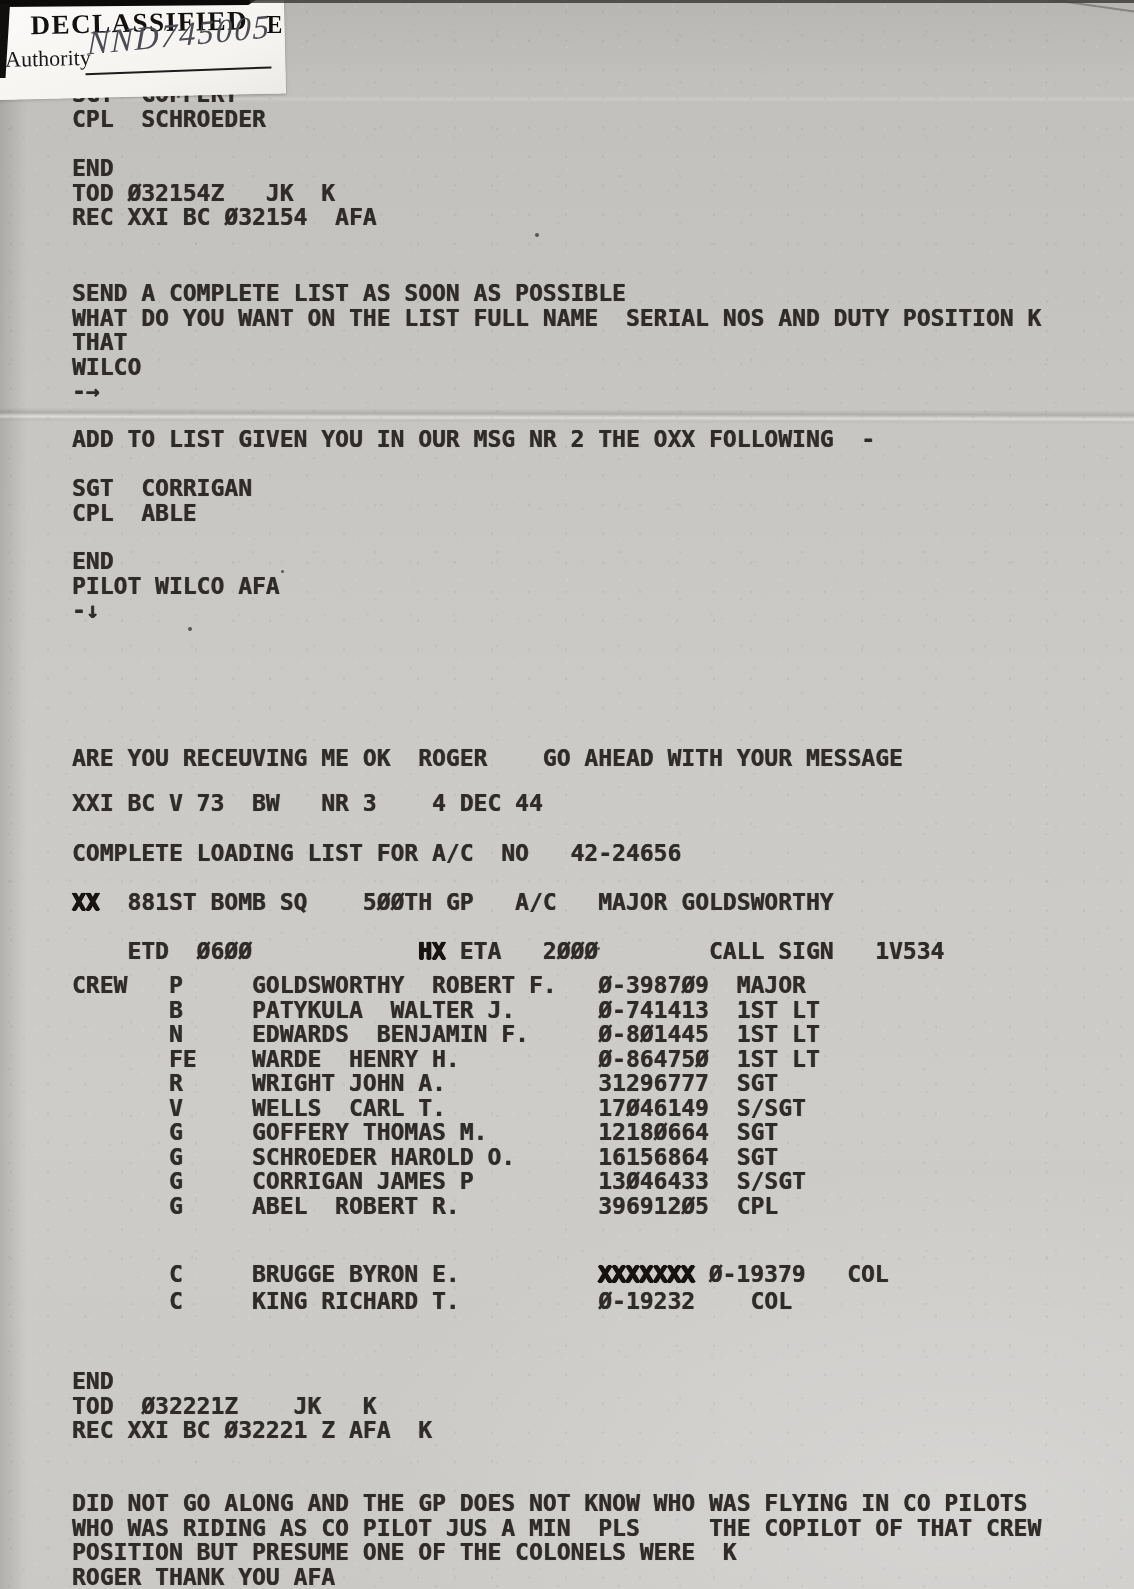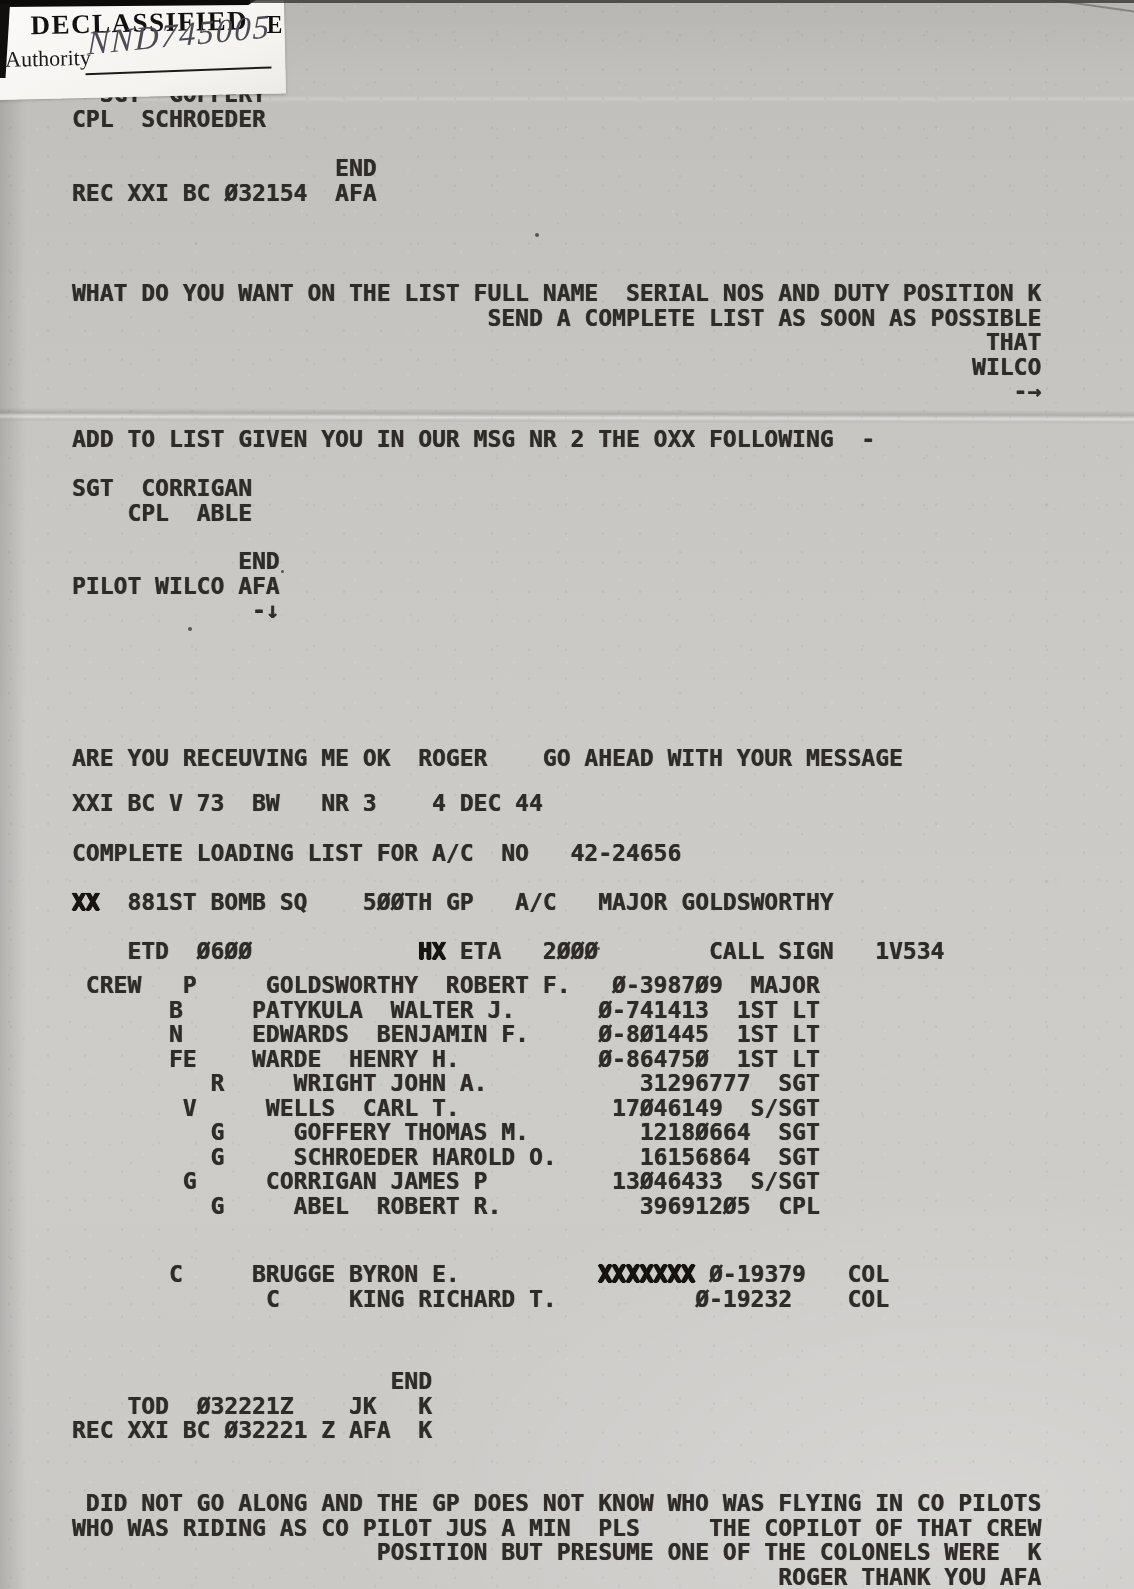--- a/index.html
+++ b/index.html
@@ -24,29 +24,29 @@
   }
   #left-shade{position:absolute;left:0;top:0;width:26px;height:100%;
     background:linear-gradient(90deg, rgba(60,60,58,0.18), transparent);}
   
   .sec{position:absolute;left:72px;}
   .tline{
     white-space:pre;
     font-size:23px;line-height:24.5px;font-weight:700;
     color:#2e2b28;
     text-shadow:0.5px 0.4px 0 rgba(46,43,40,0.55), -0.3px -0.3px 0.6px rgba(46,43,40,0.35), 0 0 1px rgba(46,43,40,0.25);
-    text-align:right;
   }
   .xstrike{
     color:#171411;
     text-shadow:0 0 1px #171411, 0.8px 0 0 #171411, -0.8px 0 0 #171411, 0 0.8px 0 #171411;
   }
   .blackout{
     color:#161310;
     text-shadow:0 0 1.5px #161310, 1px 0 0 #161310, -1px 0 0 #161310, 0 1px 0 #161310, 0 -1px 0 #161310;
+    font-family:Liberation Mono, monospace;
   }
   
   #crease1{position:absolute;left:0;top:409px;width:1134px;height:14px;
     transform:rotate(0.15deg);
     background:linear-gradient(180deg, transparent, rgba(82,80,76,0.20) 35%, rgba(255,255,255,0.38) 62%, rgba(120,118,114,0.10) 85%, transparent);}
   #crease2{position:absolute;left:0;top:96px;width:1134px;height:6px;
     background:linear-gradient(180deg, transparent, rgba(255,255,255,0.18), transparent);}
   
   #top-bar{position:absolute;left:0;top:0;width:256px;height:7px;background:#0c0b0a;
     clip-path:polygon(0 0,100% 0,97% 70%,0 100%);}
@@ -96,25 +96,26 @@
   <div id="left-shade"></div>
   <div id="crease2"></div>
   <div id="crease1"></div>
 
   <div class="sec" style="top:82px">
       <div class="tline">SGT  GOFFERY</div>
       <div class="tline">CPL  SCHROEDER</div>
     </div>
   <div class="sec" style="top:156px">
       <div class="tline">END</div>
+      <div class="tline">TOD Ø32154Z   JK  K</div>
       <div class="tline">REC XXI BC Ø32154  AFA</div>
     </div>
   <div class="sec" style="top:281px">
+      <div class="tline">SEND A COMPLETE LIST AS SOON AS POSSIBLE</div>
       <div class="tline">WHAT DO YOU WANT ON THE LIST FULL NAME  SERIAL NOS AND DUTY POSITION K</div>
-      <div class="tline">SEND A COMPLETE LIST AS SOON AS POSSIBLE</div>
       <div class="tline">THAT</div>
       <div class="tline">WILCO</div>
       <div class="tline">-→</div>
     </div>
   <div class="sec" style="top:427px">
       <div class="tline">ADD TO LIST GIVEN YOU IN OUR MSG NR 2 THE OXX FOLLOWING  -</div>
     </div>
   <div class="sec" style="top:476px">
       <div class="tline">SGT  CORRIGAN</div>
       <div class="tline">CPL  ABLE</div>

